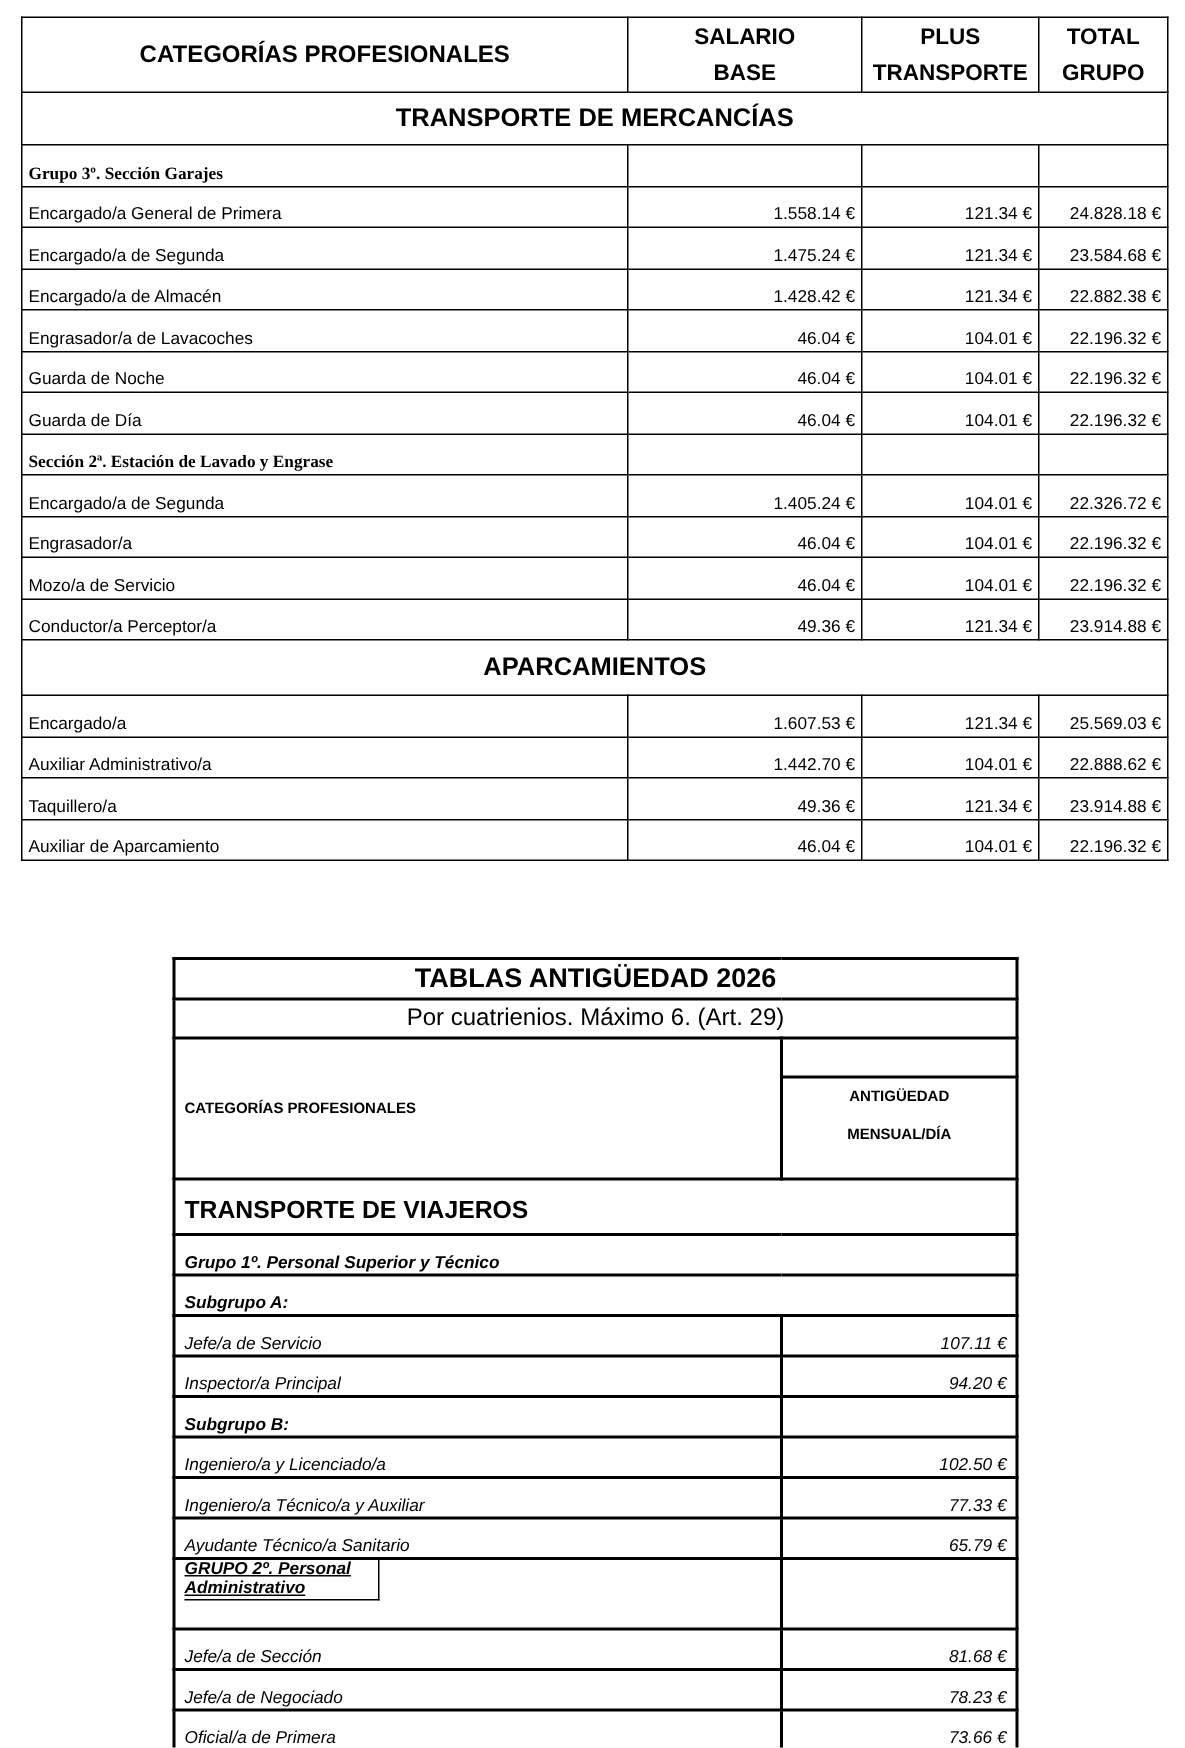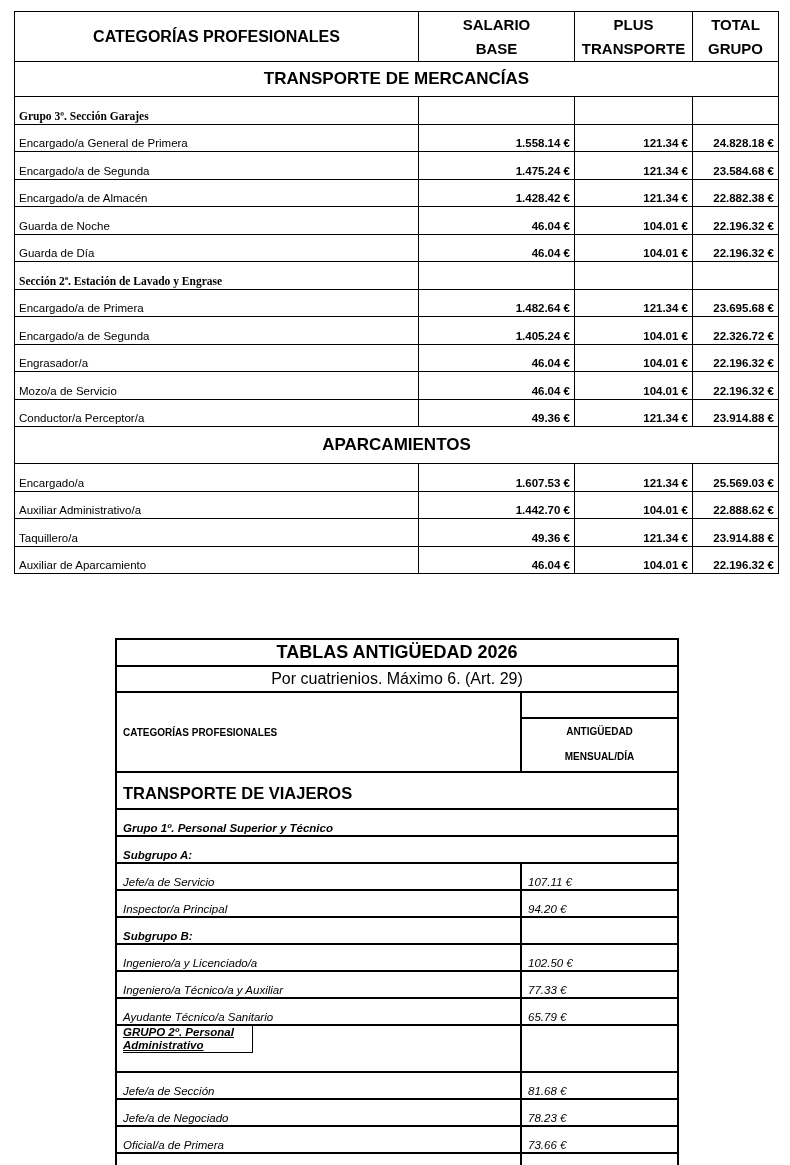--- a/index.html
+++ b/index.html
@@ -4,34 +4,34 @@
 <style>
   html, body { margin: 0; padding: 0; background: #ffffff; }
   body { width: 790px; height: 1165px; position: relative; font-family: "Liberation Sans", sans-serif; color: #000; overflow: hidden; }
   .t1 { position: absolute; left: 14px; top: 11px; width: 764px; border-collapse: collapse; table-layout: fixed; }
   .t1 td { border: 1px solid #000; padding: 0 4px; font-size: 11.5px; vertical-align: bottom; }
   .t1 .hdr td { font-weight: bold; font-size: 15px; text-align: center; vertical-align: middle; height: 49px; line-height: 24px; }
   .t1 .hdr td.cat { font-size: 16px; }
   .t1 .sec td { font-weight: bold; font-size: 17px; text-align: center; height: 34px; vertical-align: middle; margin-left: 26px; }
   .t1 .row td { height: 24.5px; padding-bottom: 2px; }
   .t1 .grp td.lbl { font-weight: bold; font-size: 11.5px; font-family: Liberation Serif, serif; }
-  .t1 td.num { text-align: right; font-weight: bold; }
+  .t1 td.num { text-align: right; }
 
   .t2 { position: absolute; left: 115px; top: 638px; width: 562px; border-collapse: collapse; table-layout: fixed; }
   .t2 td { border: 2px solid #000000; padding: 0 6px; font-size: 11.5px; vertical-align: bottom; }
   .t2 .title td { font-weight: bold; font-size: 18px; text-align: center; height: 25px; vertical-align: middle; }
   .t2 .subtitle td { font-size: 16px; text-align: center; height: 24px; vertical-align: middle; margin-top: 48px; }
   .t2 .colhdr td { font-weight: bold; font-size: 10px; }
   .t2 .colhdr td.cat { vertical-align: middle; height: 75px; }
-  .t2 .colhdr td.ant { text-align: center; line-height: 25px; vertical-align: bottom; padding-bottom: 2px; }
+  .t2 .colhdr td.ant { text-align: center; line-height: 25px; vertical-align: bottom; padding-bottom: 16px; }
   .t2 .colhdr td.blank { height: 24px; }
   .t2 .sec td { font-weight: bold; font-size: 16.5px; height: 30px; vertical-align: bottom; padding-bottom: 5px; }
   .t2 .row td { height: 24px; padding-bottom: 1px; font-style: italic; }
   .t2 .grp td.lbl { font-weight: bold; }
-  .t2 td.num { text-align: left; }
+  .t2 td.num { text-align: right; }
   .t2 .grp2 td { height: 44px; }
   .grp2box { display: inline-block; border: 1px solid #000; border-left: none; border-top: none; width: 125px; font-weight: bold; text-decoration: underline; line-height: 13px; padding-right: 4px; }
 </style>
 </head>
 <body>
 
 <table class="t1">
   <colgroup>
     <col style="width:404px">
       <col style="width:156px">
@@ -66,42 +66,42 @@
     <td class="num">121.34 €</td>
     <td class="num">23.584.68 €</td>
   </tr>
   <tr class="row">
     <td>Encargado/a de Almacén</td>
     <td class="num">1.428.42 €</td>
     <td class="num">121.34 €</td>
     <td class="num">22.882.38 €</td>
   </tr>
   <tr class="row">
+    <td>Engrasador/a de Lavacoches</td>
+    <td class="num">46.04 €</td>
+    <td class="num">104.01 €</td>
+    <td class="num">22.196.32 €</td>
+  </tr>
+  <tr class="row">
     <td>Guarda de Noche</td>
     <td class="num">46.04 €</td>
     <td class="num">104.01 €</td>
     <td class="num">22.196.32 €</td>
   </tr>
   <tr class="row">
     <td>Guarda de Día</td>
     <td class="num">46.04 €</td>
     <td class="num">104.01 €</td>
     <td class="num">22.196.32 €</td>
   </tr>
   <tr class="row grp">
     <td class="lbl">Sección 2ª.  Estación de Lavado y Engrase</td>
     <td></td>
         <td></td>
         <td></td>
-  </tr>
-  <tr class="row">
-    <td>Encargado/a de Primera</td>
-    <td class="num">1.482.64 €</td>
-    <td class="num">121.34 €</td>
-    <td class="num">23.695.68 €</td>
   </tr>
   <tr class="row">
     <td>Encargado/a de Segunda</td>
     <td class="num">1.405.24 €</td>
     <td class="num">104.01 €</td>
     <td class="num">22.326.72 €</td>
   </tr>
   <tr class="row">
     <td>Engrasador/a</td>
     <td class="num">46.04 €</td>

